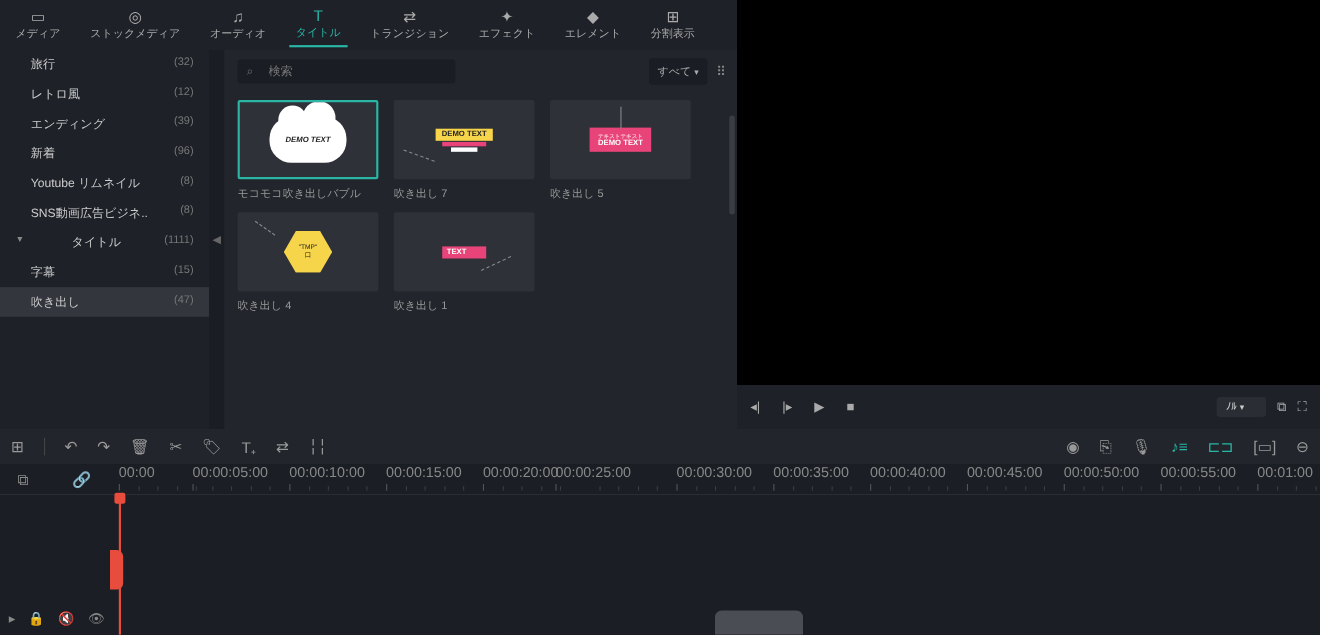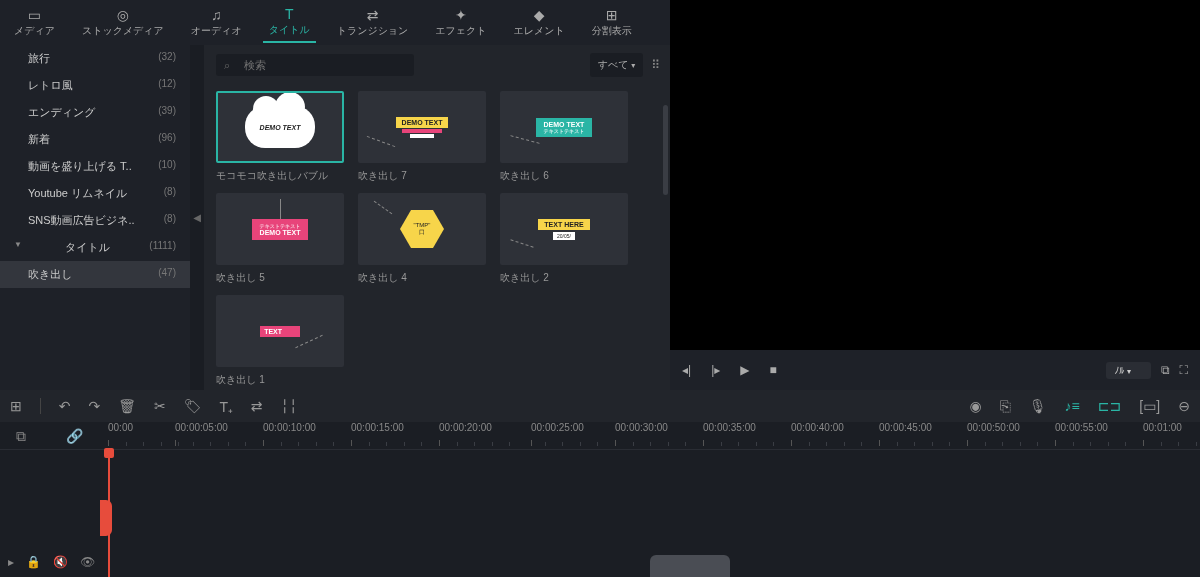--- a/index.html
+++ b/index.html
@@ -37,21 +37,21 @@
 .pbtn { color:#aaa; font-size:12px; cursor:pointer; }
 .pright { margin-left:auto; display:flex; gap:10px; align-items:center; }
 .psel { background:#2a2d34; padding:3px 20px 3px 8px; border-radius:3px; font-size:10px; }
 .collapse-handle { width:14px; background:#1a1d23; display:flex; align-items:center; justify-content:center; color:#666; cursor:pointer; font-size:10px; }
 .timeline-area { flex:1; background:#1b1e24; display:flex; flex-direction:column; }
 .tl-toolbar { height:32px; background:#22252b; display:flex; align-items:center; padding:0 10px; gap:18px; }
 .tl-toolbar .sep { width:1px; height:16px; background:#444; }
 .tlbtn { color:#999; font-size:14px; cursor:pointer; }
 .tl-right { margin-left:auto; display:flex; gap:18px; }
 .ruler { height:28px; background:#1b1e24; position:relative; border-bottom:1px solid #2a2d34; }
-.ruler .tick { position:absolute; top:0; font-size:10px; color:#888; }
+.ruler .tick { position:absolute; top:0; font-size:13px; color:#888; }
 .ruler .tick::after { content:""; position:absolute; left:0; top:18px; width:1px; height:6px; background:#555; }
 .ruler .minor { position:absolute; top:20px; width:1px; height:4px; background:#3a3d44; }
 .playhead { position:absolute; top:0; width:2px; height:150px; background:#e74c3c; left:108px; }
 .playhead::before { content:""; position:absolute; top:-2px; left:-4px; width:10px; height:10px; background:#e74c3c; border-radius:2px; }
 .tracks { flex:1; position:relative; background:#1b1e24; }
 .track-ctrl { position:absolute; bottom:8px; left:8px; display:flex; gap:12px; color:#888; font-size:12px; }
 .clip-stub { position:absolute; top:50px; left:100px; width:12px; height:36px; background:#e74c3c; border-radius:0 6px 6px 0; }
 .drag-handle { position:absolute; bottom:0; left:650px; width:80px; height:22px; background:#4a4d54; border-radius:6px 6px 0 0; }
 
 .cloud { width:70px; height:42px; background:#fff; border-radius:20px; position:relative; display:flex; align-items:center; justify-content:center; font-size:7px; font-weight:bold; font-style:italic; color:#222; }
@@ -127,34 +127,34 @@
             </div>
           <div class="side-item">
               <span>エンディング</span>
               <span class="cnt">(39)</span>
             </div>
           <div class="side-item">
               <span>新着</span>
               <span class="cnt">(96)</span>
             </div>
           <div class="side-item">
-              <span>動画を盛り上げる T..</span>
-              <span class="cnt">(10)</span>
-            </div>
-          <div class="side-item">
               <span>Youtube リムネイル</span>
               <span class="cnt">(8)</span>
             </div>
           <div class="side-item">
               <span>SNS動画広告ビジネ..</span>
               <span class="cnt">(8)</span>
             </div>
           <div class="side-item group">
               <span>タイトル</span>
               <span class="cnt">(1111)</span>
+            </div>
+          <div class="side-item">
+              <span>字幕</span>
+              <span class="cnt">(15)</span>
             </div>
           <div class="side-item sel">
               <span>吹き出し</span>
               <span class="cnt">(47)</span>
             </div>
         </div>
         <div class="collapse-handle">◀</div>
         <div class="browser">
           <div class="search-row">
             <div class="search-wrap">
@@ -177,48 +177,31 @@
                     <div class="demo-y">DEMO TEXT</div>
                     <div class="demo-sub"></div>
                     <div class="demo-sub2"></div>
                   </div>
                   <div class="callout-line" style="width:30px;left:8px;top:50px;transform:rotate(20deg)"></div>
                 </div>
                 <div class="cap">吹き出し 7</div>
               </div>
               <div class="thumb">
                 <div class="box">
-                  <div class="demo-c">DEMO TEXT<div style="font-size:5px;opacity:.8">テキストテキスト</div></div>
-                  <div class="callout-line" style="width:30px;left:10px;top:48px;transform:rotate(15deg)"></div>
-                </div>
-                <div class="cap">吹き出し 6</div>
-              </div>
-              <div class="thumb">
-                <div class="box">
                   <div class="demo-p"><span class="s">テキストテキスト</span>DEMO TEXT</div>
                   <div style="position:absolute;width:1px;height:20px;background:#888;top:6px;left:64px"></div>
                 </div>
                 <div class="cap">吹き出し 5</div>
               </div>
               <div class="thumb">
                 <div class="box">
                   <div class="hex">"TMP"<span>口</span></div>
                   <div class="callout-line" style="width:22px;left:14px;top:14px;transform:rotate(35deg)"></div>
                 </div>
                 <div class="cap">吹き出し 4</div>
-              </div>
-              <div class="thumb">
-                <div class="box">
-                  <div class="th-stack" style="align-items:center">
-                    <div class="th-y">TEXT HERE</div>
-                    <div class="th-w">20/05/</div>
-                  </div>
-                  <div class="callout-line" style="width:24px;left:10px;top:50px;transform:rotate(18deg)"></div>
-                </div>
-                <div class="cap">吹き出し 2</div>
               </div>
               <div class="thumb">
                 <div class="box">
                   <div class="th-pink">TEXT&nbsp;&nbsp;&nbsp;&nbsp;</div>
                   <div class="callout-line" style="width:30px;left:78px;top:46px;transform:rotate(-25deg)"></div>
                 </div>
                 <div class="cap">吹き出し 1</div>
               </div>
             </div>
           <div class="scroll-thumb"></div>
@@ -284,21 +267,21 @@
         <div class="tick" style="left: 351px;">00:00:15:00</div>
         <div class="minor" style="left: 368.6px;"></div>
         <div class="minor" style="left: 386.2px;"></div>
         <div class="minor" style="left: 403.8px;"></div>
         <div class="minor" style="left: 421.4px;"></div>
         <div class="tick" style="left: 439px;">00:00:20:00</div>
         <div class="minor" style="left: 456.6px;"></div>
         <div class="minor" style="left: 474.2px;"></div>
         <div class="minor" style="left: 491.8px;"></div>
         <div class="minor" style="left: 509.4px;"></div>
-        <div class="tick" style="left: 531px;">00:00:25:00</div>
+        <div class="tick" style="left: 505px;">00:00:25:00</div>
         <div class="minor" style="left: 544.6px;"></div>
         <div class="minor" style="left: 562.2px;"></div>
         <div class="minor" style="left: 579.8px;"></div>
         <div class="minor" style="left: 597.4px;"></div>
         <div class="tick" style="left: 615px;">00:00:30:00</div>
         <div class="minor" style="left: 632.6px;"></div>
         <div class="minor" style="left: 650.2px;"></div>
         <div class="minor" style="left: 667.8px;"></div>
         <div class="minor" style="left: 685.4px;"></div>
         <div class="tick" style="left: 703px;">00:00:35:00</div>

